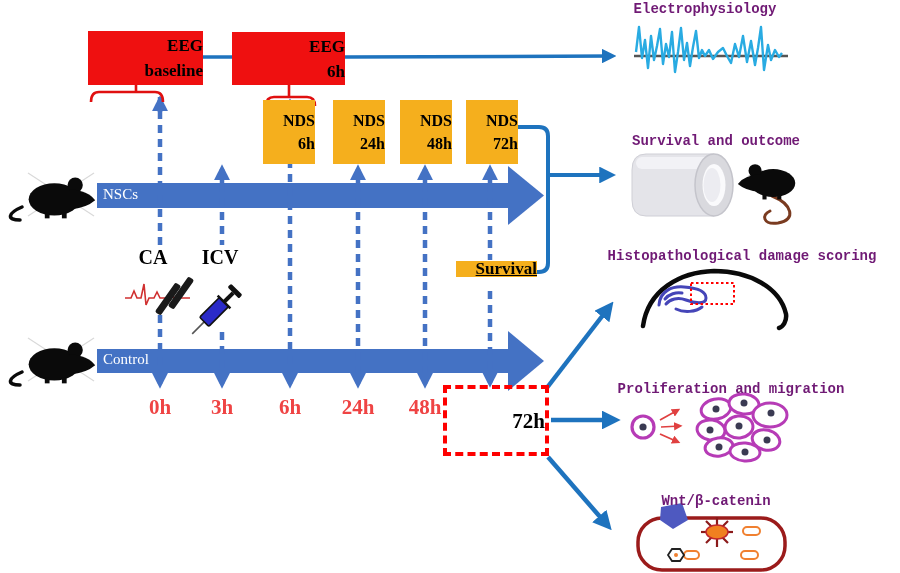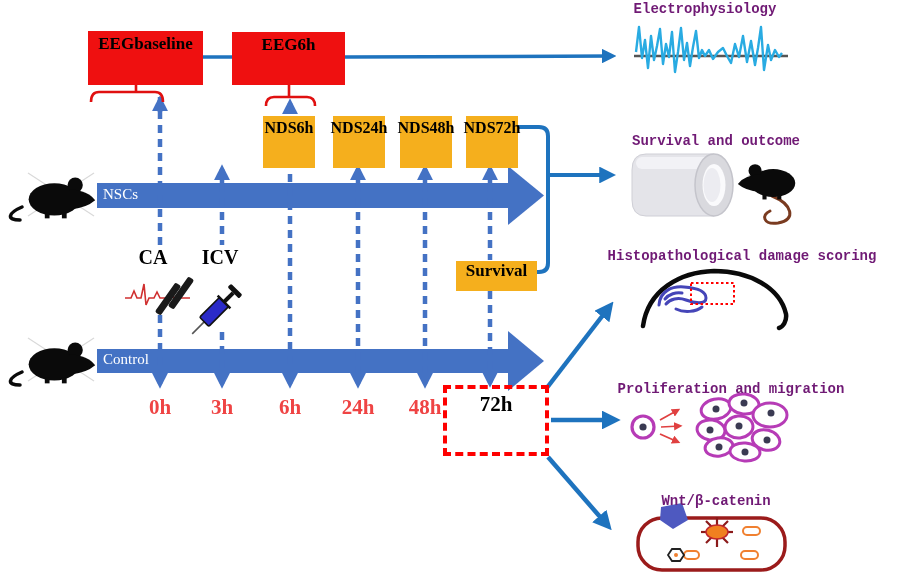--- a/index.html
+++ b/index.html
@@ -1,28 +1,28 @@
 <!DOCTYPE html>
 <html><head>
 <meta charset="utf-8">
 <style>
   html,body{margin:0;padding:0;background:#fff;}
   #canvas{position:relative;width:900px;height:573px;background:#fff;overflow:hidden;
           font-family:"Liberation Serif","DejaVu Serif",serif;}
   #diagram-svg{position:absolute;left:0;top:0;z-index:1;}
   .abs{position:absolute;z-index:2;}
-  .box{display:flex;flex-direction:row;align-items:flex-start;justify-content:center;
+  .box{display:flex;flex-direction:column;align-items:flex-end;justify-content:center;
        text-align:center;font-weight:bold;color:#000;box-sizing:border-box;}
   .red-box{background:#EF1010;}
   .amber-box{background:#F5AF1D;}
   #eeg-baseline{left:88px;top:31px;width:115px;height:54px;font-size:17px;line-height:25px;}
   #eeg-6h{left:232px;top:32px;width:113px;height:53px;font-size:17px;line-height:25px;}
-  .nds{width:52px;height:52px;top:116px;font-size:16px;line-height:23px;}
+  .nds{width:52px;height:64px;top:100px;font-size:16px;line-height:23px;}
   #nds-6h{left:263px;} #nds-24h{left:333px;} #nds-48h{left:400px;} #nds-72h{left:466px;}
-  #survival{left:456px;top:261px;width:81px;height:30px;font-size:17px;}
+  #survival{left:456px;top:261px;width:81px;height:16px;font-size:17px;text-decoration:underline;}
   #endpoint{left:443px;top:385px;width:106px;height:71px;border:4px dashed #FE0000;
             background:transparent;font-size:21px;line-height:30px;}
   .tlabel{top:395px;transform:translateX(-50%);font-weight:bold;font-size:21px;color:#ef4444;white-space:nowrap;}
   .ivlabel{top:246px;transform:translateX(-50%);font-weight:bold;font-size:20px;color:#000;white-space:nowrap;}
   .barlabel{color:#fff;font-size:15px;font-weight:normal;white-space:nowrap;}
   #nscs-label{left:103px;top:186px;text-align:right;} #control-label{left:103px;top:351px;}
   .outcome-title{transform:translateX(-50%);font-weight:bold;font-size:14px;color:#701a75;white-space:nowrap;font-family:Liberation Mono, monospace;}
   #out-electro{left:705px;top:1px;} #out-behavior{left:716px;top:133px;}
   #out-histo{left:742px;top:248px;} #out-prolif{left:731px;top:381px;}
   #out-wnt{left:716px;top:493px;}

